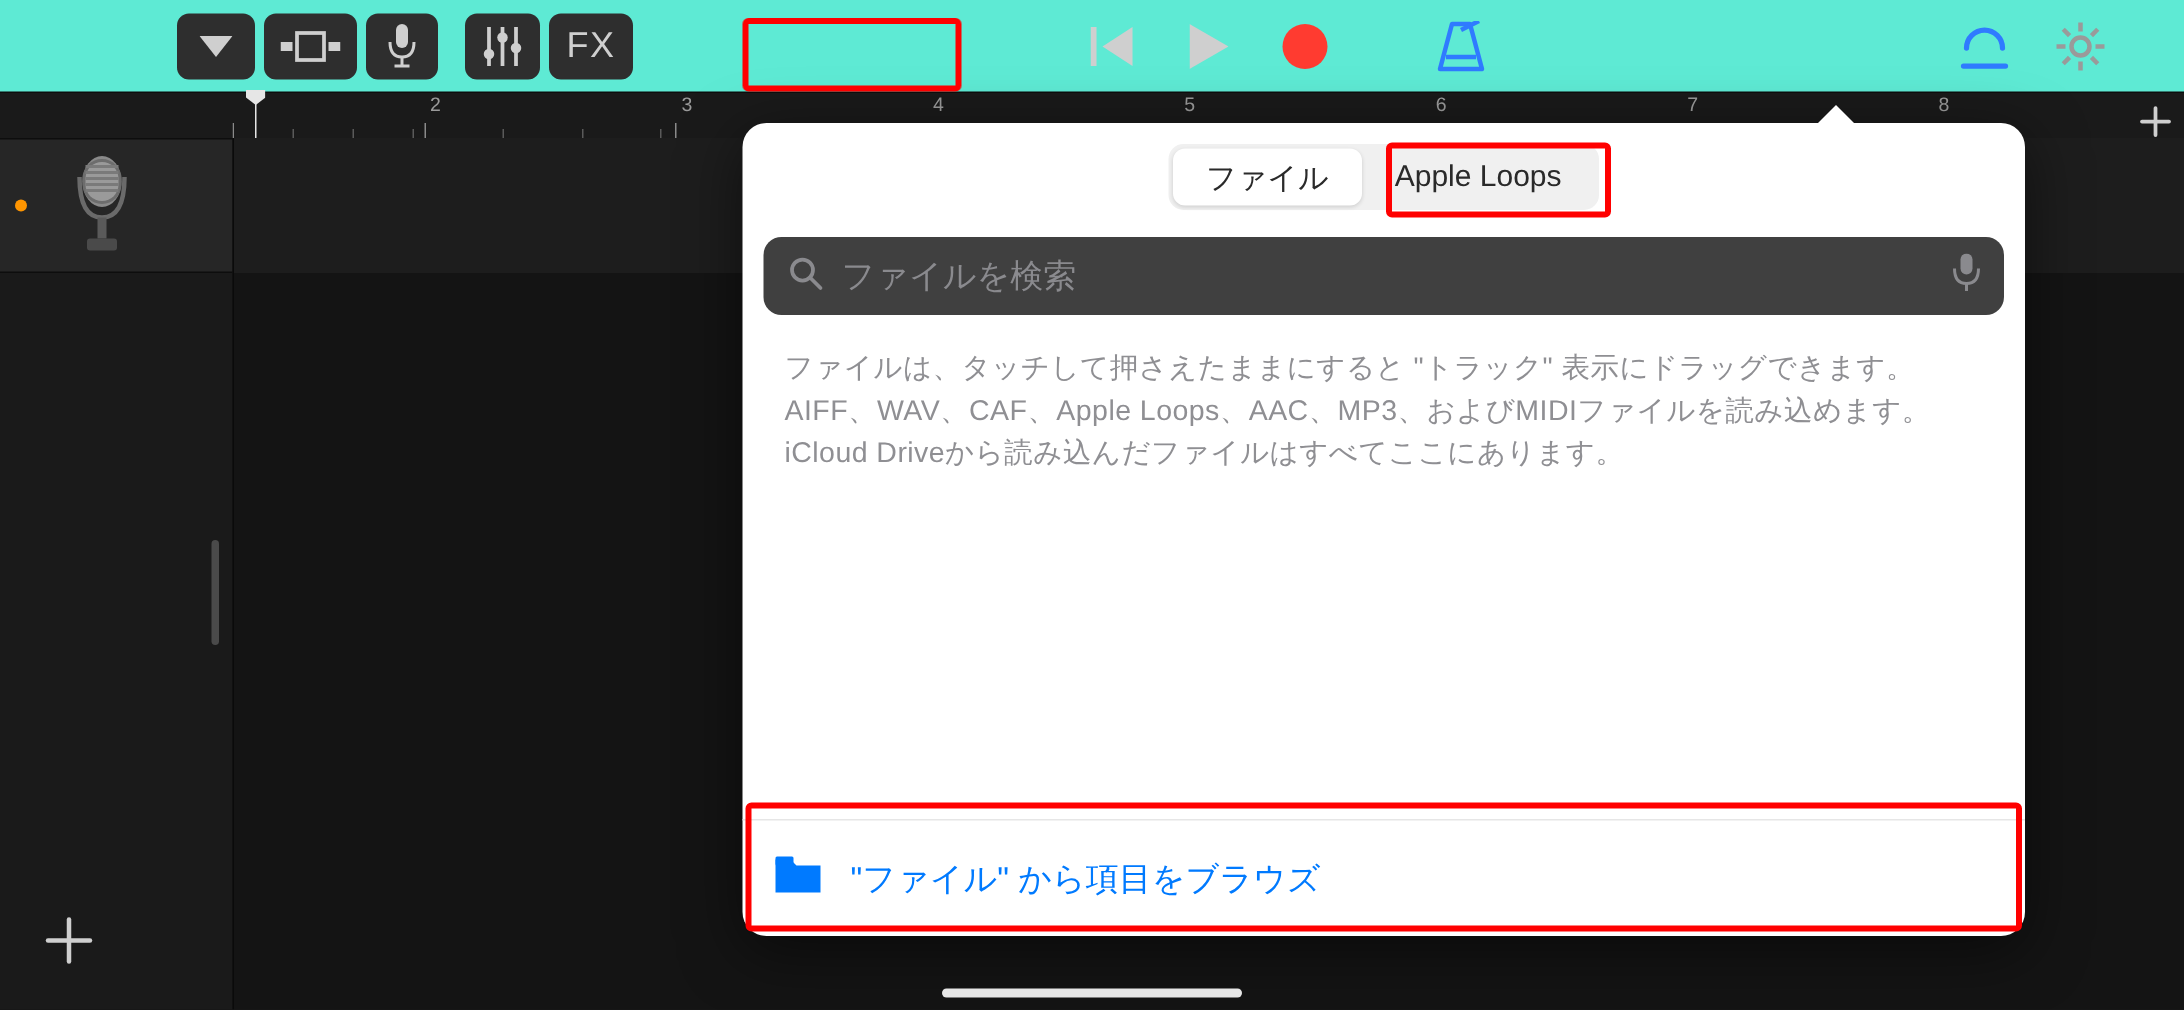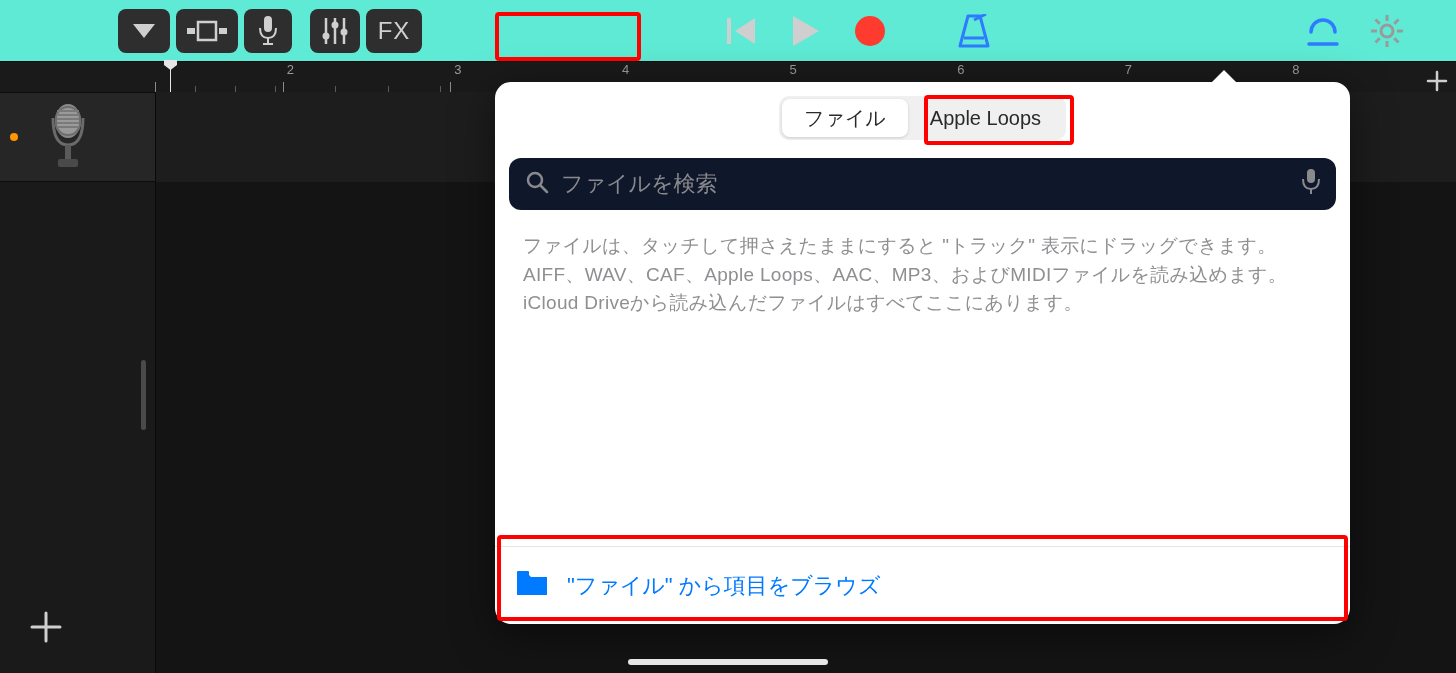--- a/index.html
+++ b/index.html
@@ -210,21 +210,21 @@
 }
 .seg-highlight {
   border: 4px solid #ff0000;
   position: absolute;
   border-radius: 4px;
 }
 
 .search-bar {
   margin: 18px 14px 0;
   height: 52px;
-  background: #0f172a;
+  background: #404040;
   border-radius: 12px;
   display: flex;
   align-items: center;
   padding: 0 16px;
 }
 .search-bar .sicon { color: #8a8a8e; margin-right: 12px; }
 .search-bar .placeholder { color: #8a8a8e; font-size: 22px; flex: 1; }
 .search-bar .micicon { color: #8a8a8e; }
 
 .help-text {

